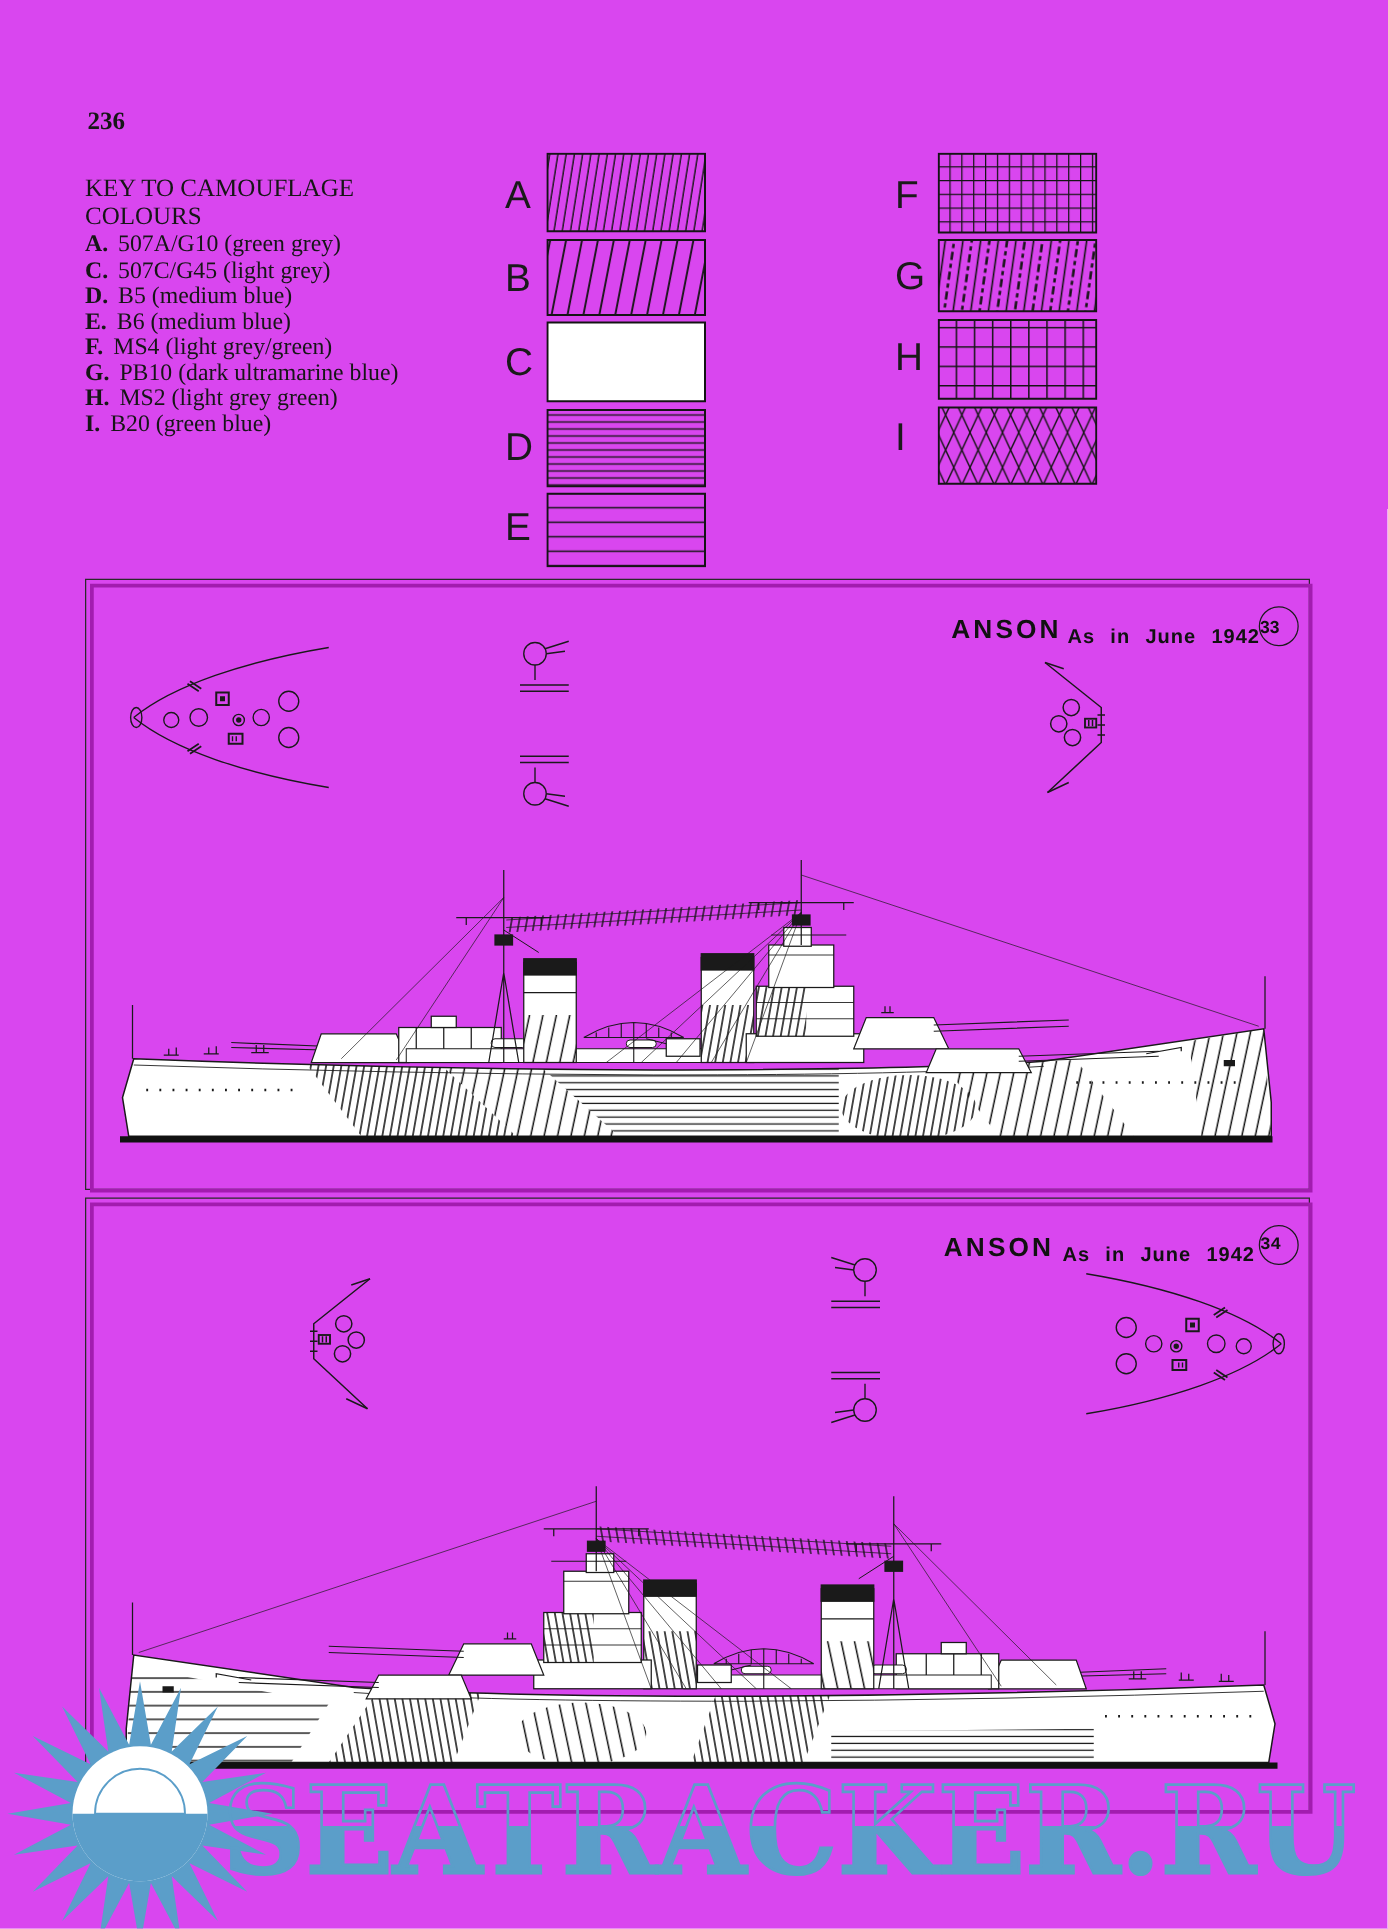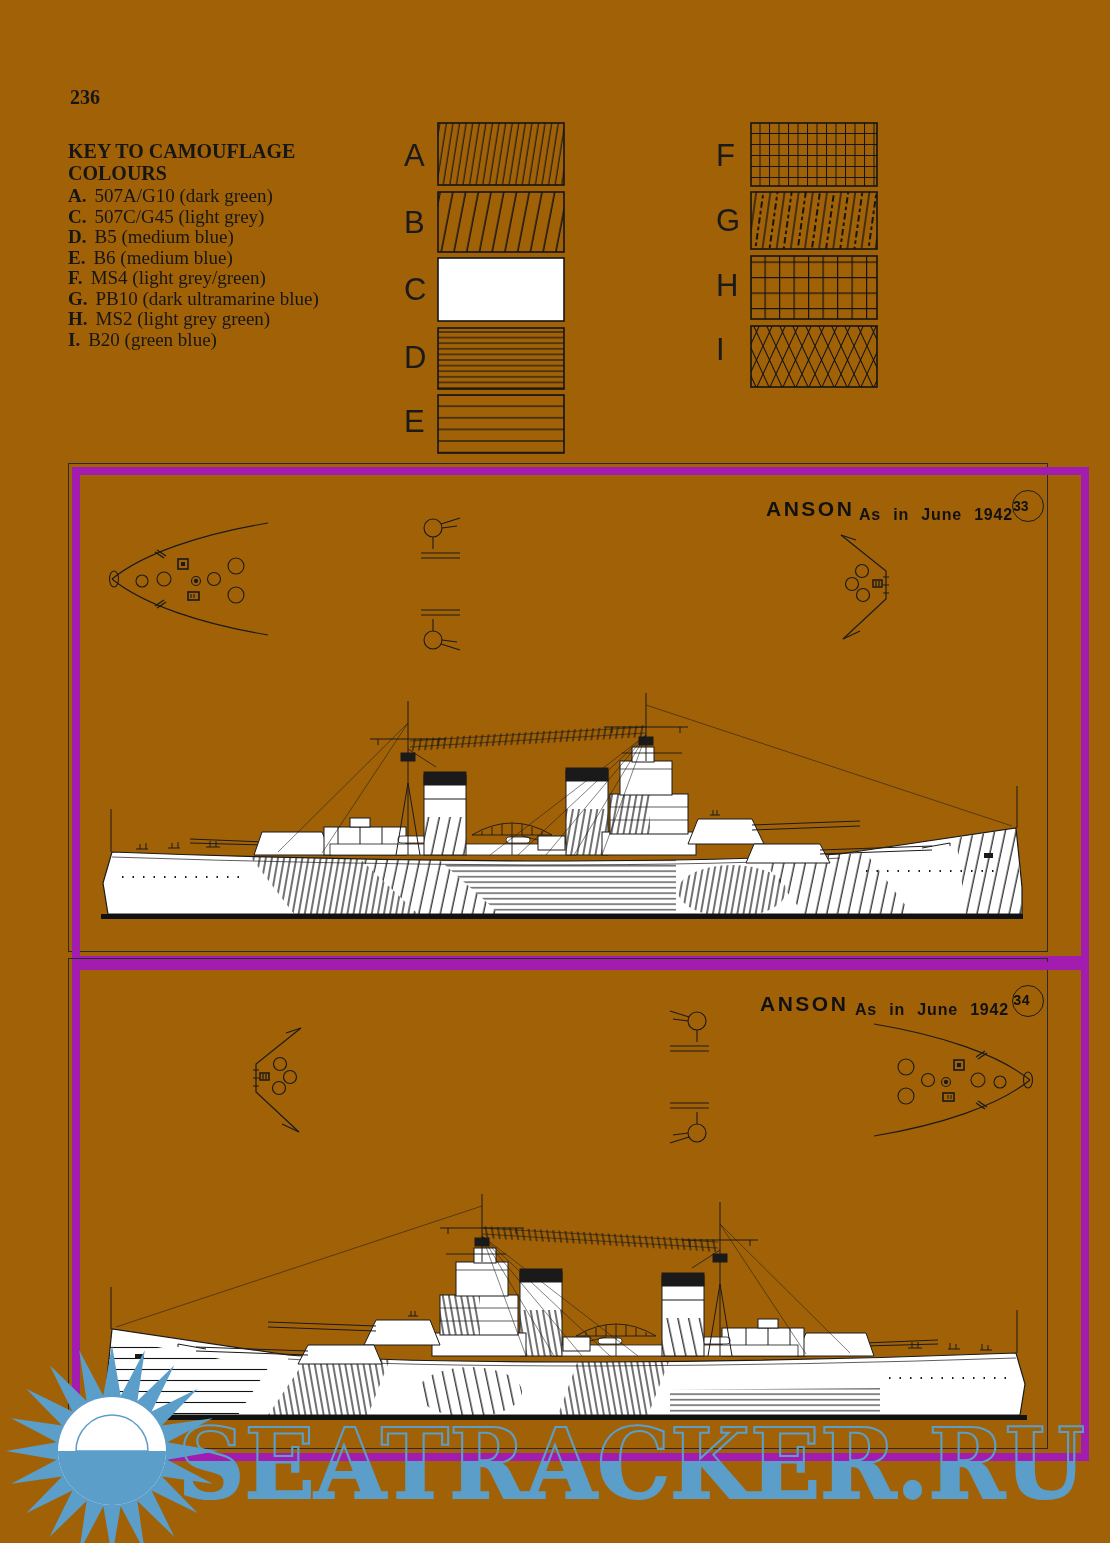--- a/index.html
+++ b/index.html
@@ -1,27 +1,27 @@
 <!DOCTYPE html>
 <html><head>
 <meta charset="utf-8">
 <style>
   html,body{margin:0;padding:0;background:#fff;}
-  #page{position:relative;width:1110px;height:1543px;background:#a16207;overflow:hidden;
+  #page{position:relative;width:1110px;height:1543px;background:#d946ef;overflow:hidden;
         font-family:"Liberation Serif",serif;color:#161616;}
   .abs{position:absolute;}
   #page-number{left:70px;top:86px;font-size:20px;font-weight:bold;}
   #key{left:68px;top:140px;width:312px;font-size:19px;line-height:20.5px;}
-  #key .key-title{font-weight:bold;font-size:20px;line-height:22px;margin-bottom:2px;}
+  #key .key-title{font-weight:normal;font-size:20px;line-height:22px;margin-bottom:2px;}
   .key-item{padding-left:34px;text-indent:-34px;}
   .key-item .kl{font-weight:bold;padding-right:8px;}
   .swatch-label{position:absolute;font-family:"Liberation Sans",sans-serif;font-size:31px;
         color:#1a1a1a;width:34px;text-align:left;}
   .panel{position:absolute;left:68px;width:972px;border:1px solid #2a2a2a;padding:3px;background:transparent;}
-  .panel-inner{position:relative;width:100%;height:100%;border:8px solid #a21caf;padding-left:29px;}
+  .panel-inner{position:relative;width:100%;height:100%;border:3px solid #a21caf;}
   #panel-33{top:463px;height:481px;}
   #panel-34{top:958px;height:483px;}
   .panel-title{position:absolute;font-family:"Liberation Sans",sans-serif;font-weight:bold;
         font-size:21px;letter-spacing:2.5px;color:#111;}
   .panel-subtitle{position:absolute;font-family:"Liberation Sans",sans-serif;font-weight:bold;
         font-size:16px;letter-spacing:.8px;word-spacing:7px;color:#111;}
   .plate-circle{position:absolute;width:30px;height:30px;border:1.7px solid #1b1b1b;border-radius:50%;
         display:flex;align-items:center;
         font-family:"Liberation Sans",sans-serif;font-size:14px;font-weight:600;color:#111;}
   svg{display:block;}
@@ -29,21 +29,21 @@
 </style>
 </head>
 <body>
 
 <div id="page">
 
   <div class="abs" id="page-number">236</div>
 
   <div class="abs" id="key">
     <div class="key-title">KEY TO CAMOUFLAGE COLOURS</div>
-    <div class="key-item"><span class="kl">A.</span><span>507A/G10 (dark green)</span></div>
+    <div class="key-item"><span class="kl">A.</span><span>507A/G10 (green grey)</span></div>
     <div class="key-item"><span class="kl">C.</span><span>507C/G45 (light grey)</span></div>
     <div class="key-item"><span class="kl">D.</span><span>B5 (medium blue)</span></div>
     <div class="key-item"><span class="kl">E.</span><span>B6 (medium blue)</span></div>
     <div class="key-item"><span class="kl">F.</span><span>MS4 (light grey/green)</span></div>
     <div class="key-item"><span class="kl">G.</span><span>PB10 (dark ultramarine blue)</span></div>
     <div class="key-item"><span class="kl">H.</span><span>MS2 (light grey green)</span></div>
     <div class="key-item"><span class="kl">I.</span><span>B20 (green blue)</span></div>
   </div>
 
   <span class="swatch-label" style="left:404px;top:138px;">A</span>

